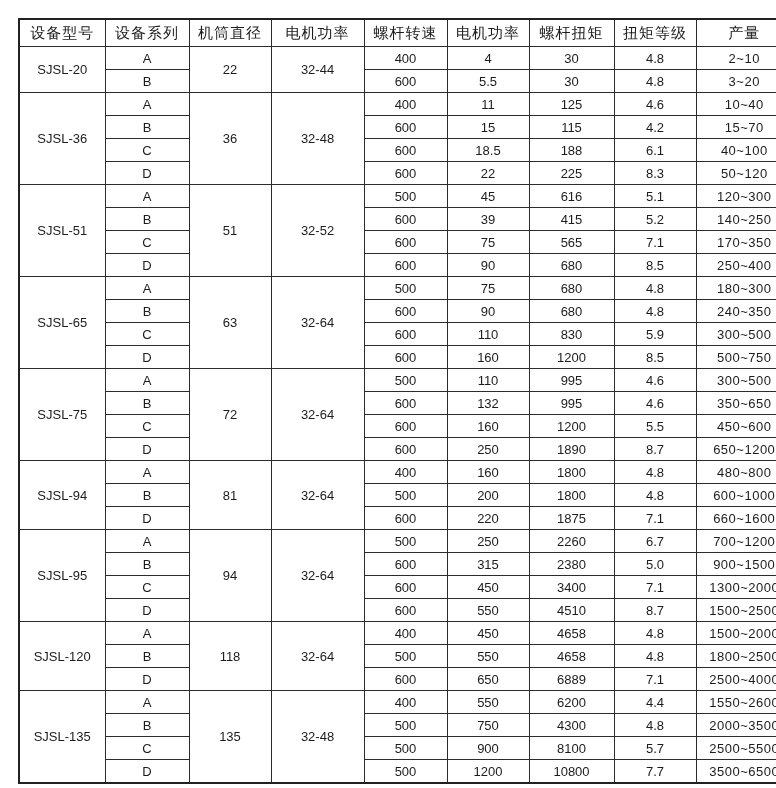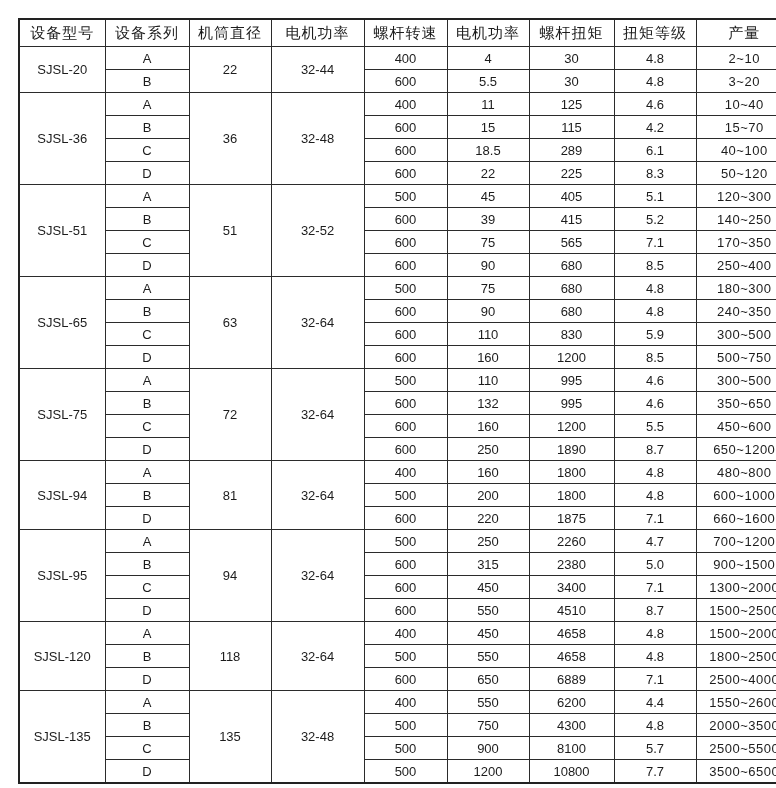--- a/index.html
+++ b/index.html
@@ -111,40 +111,40 @@
           <td class="speed-cell">600</td>
           <td class="power-cell">15</td>
           <td class="torque-cell">115</td>
           <td class="grade-cell">4.2</td>
           <td class="output-cell">15~70</td>
         </tr>
         <tr>
           <td class="series-cell">C</td>
           <td class="speed-cell">600</td>
           <td class="power-cell">18.5</td>
-          <td class="torque-cell">289</td>
+          <td class="torque-cell">188</td>
           <td class="grade-cell">6.1</td>
           <td class="output-cell">40~100</td>
         </tr>
         <tr>
           <td class="series-cell">D</td>
           <td class="speed-cell">600</td>
           <td class="power-cell">22</td>
           <td class="torque-cell">225</td>
           <td class="grade-cell">8.3</td>
           <td class="output-cell">50~120</td>
         </tr>
         <tr>
           <td class="model-cell" rowspan="4">SJSL-51</td>
           <td class="series-cell">A</td>
           <td class="diameter-cell" rowspan="4">51</td>
           <td class="ratio-cell" rowspan="4">32-52</td>
           <td class="speed-cell">500</td>
           <td class="power-cell">45</td>
-          <td class="torque-cell">405</td>
+          <td class="torque-cell">616</td>
           <td class="grade-cell">5.1</td>
           <td class="output-cell">120~300</td>
         </tr>
         <tr>
           <td class="series-cell">B</td>
           <td class="speed-cell">600</td>
           <td class="power-cell">39</td>
           <td class="torque-cell">415</td>
           <td class="grade-cell">5.2</td>
           <td class="output-cell">140~250</td>
@@ -263,21 +263,21 @@
           <td class="output-cell">660~1600</td>
         </tr>
         <tr>
           <td class="model-cell" rowspan="4">SJSL-95</td>
           <td class="series-cell">A</td>
           <td class="diameter-cell" rowspan="4">94</td>
           <td class="ratio-cell" rowspan="4">32-64</td>
           <td class="speed-cell">500</td>
           <td class="power-cell">250</td>
           <td class="torque-cell">2260</td>
-          <td class="grade-cell">4.7</td>
+          <td class="grade-cell">6.7</td>
           <td class="output-cell">700~1200</td>
         </tr>
         <tr>
           <td class="series-cell">B</td>
           <td class="speed-cell">600</td>
           <td class="power-cell">315</td>
           <td class="torque-cell">2380</td>
           <td class="grade-cell">5.0</td>
           <td class="output-cell">900~1500</td>
         </tr>

